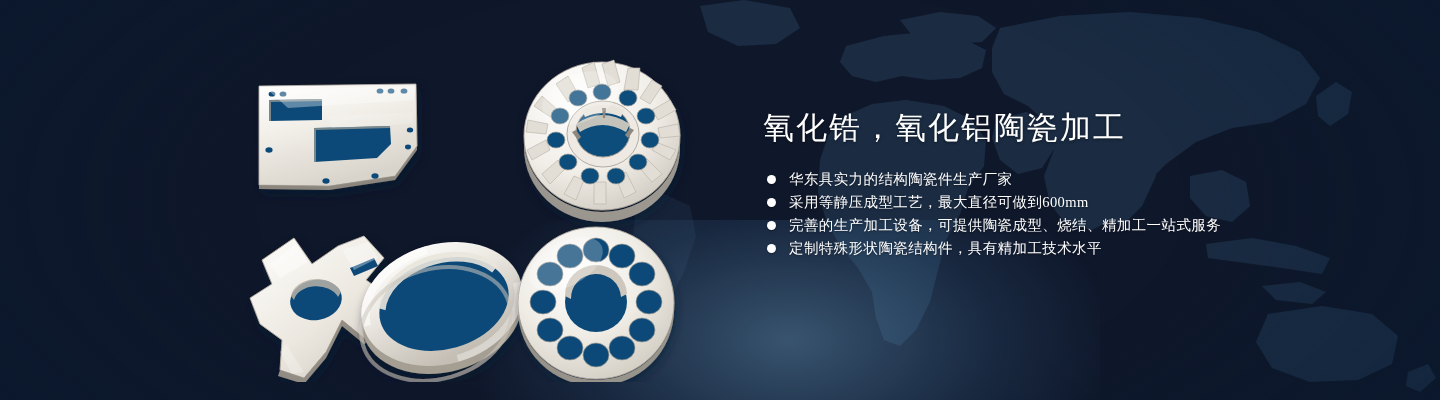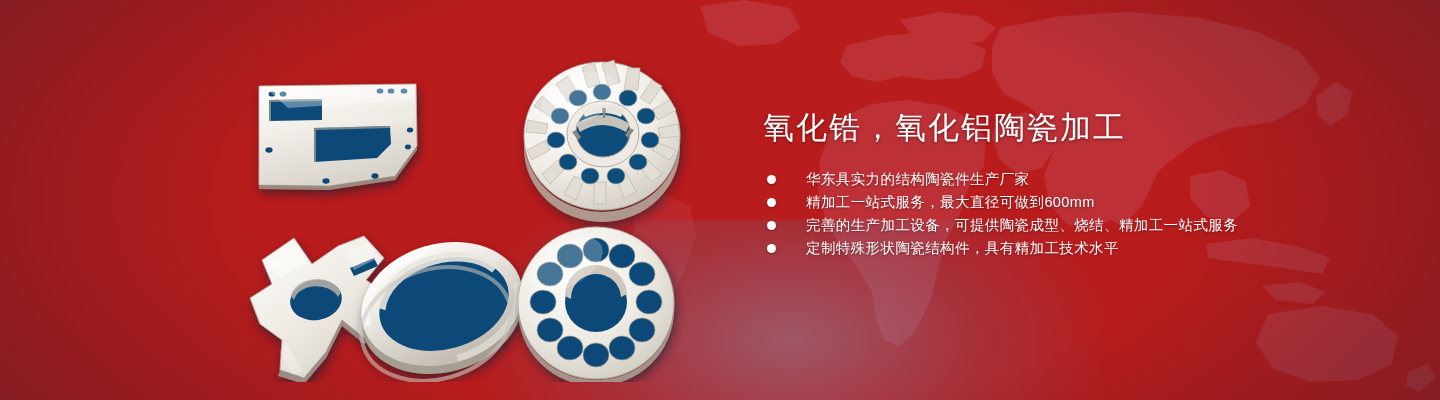--- a/index.html
+++ b/index.html
@@ -2,21 +2,22 @@
 <html><head>
 <meta charset="utf-8">
 <style>
   html,body{margin:0;padding:0;background:#fff;}
   body{font-family:"Liberation Sans","DejaVu Sans",sans-serif;}
 
   #banner{
     position:relative;
     width:1440px;height:400px;
     overflow:hidden;
-    background:#b91c1c;
+    background:#0f172a;
+    font-family:Liberation Serif, serif;
   }
 
   
   .bg-base{
     position:absolute;inset:0;
     background:
       radial-gradient(ellipse 780px 460px at 52% 66%, rgba(86,150,196,0.62) 0%, rgba(60,120,170,0.30) 38%, rgba(20,70,118,0.05) 66%, rgba(6,60,106,0) 80%),
       radial-gradient(ellipse 640px 300px at 27% 22%, rgba(40,104,158,0.45) 0%, rgba(18,72,120,0.12) 55%, rgba(6,60,106,0) 78%),
       linear-gradient(100deg, #05385f 0%, #06436f 22%, #0a4a79 45%, #0a4madd 46%, #09456f 72%, #05375e 100%);
   }
@@ -63,21 +64,21 @@
     display:flex;align-items:center;
     height:23px;
   }
   .bullet-dot{
     width:9px;height:9px;border-radius:50%;
     background:#ffffff;
     flex:0 0 auto;
     box-shadow:0 1px 2px rgba(0,0,0,0.35);
   }
   .bullet-text{
-    margin-left:30px;
+    margin-left:13px;
     font-size:14.5px;
     color:#ffffff;
     letter-spacing:0.4px;
     text-shadow:0 1px 2px rgba(0,0,0,0.40);
     white-space:nowrap;
   }
 </style>
 </head>
 <body>
 
@@ -308,21 +309,21 @@
   <div id="copy">
     <div id="title">氧化锆，氧化铝陶瓷加工</div>
 
     <ul id="bullets">
       <li class="bullet-row">
         <span class="bullet-dot"></span>
         <span class="bullet-text">华东具实力的结构陶瓷件生产厂家</span>
       </li>
       <li class="bullet-row">
         <span class="bullet-dot"></span>
-        <span class="bullet-text">精加工一站式服务，最大直径可做到600mm</span>
+        <span class="bullet-text">采用等静压成型工艺，最大直径可做到600mm</span>
       </li>
       <li class="bullet-row">
         <span class="bullet-dot"></span>
         <span class="bullet-text">完善的生产加工设备，可提供陶瓷成型、烧结、精加工一站式服务</span>
       </li>
       <li class="bullet-row">
         <span class="bullet-dot"></span>
         <span class="bullet-text">定制特殊形状陶瓷结构件，具有精加工技术水平</span>
       </li>
     </ul>

